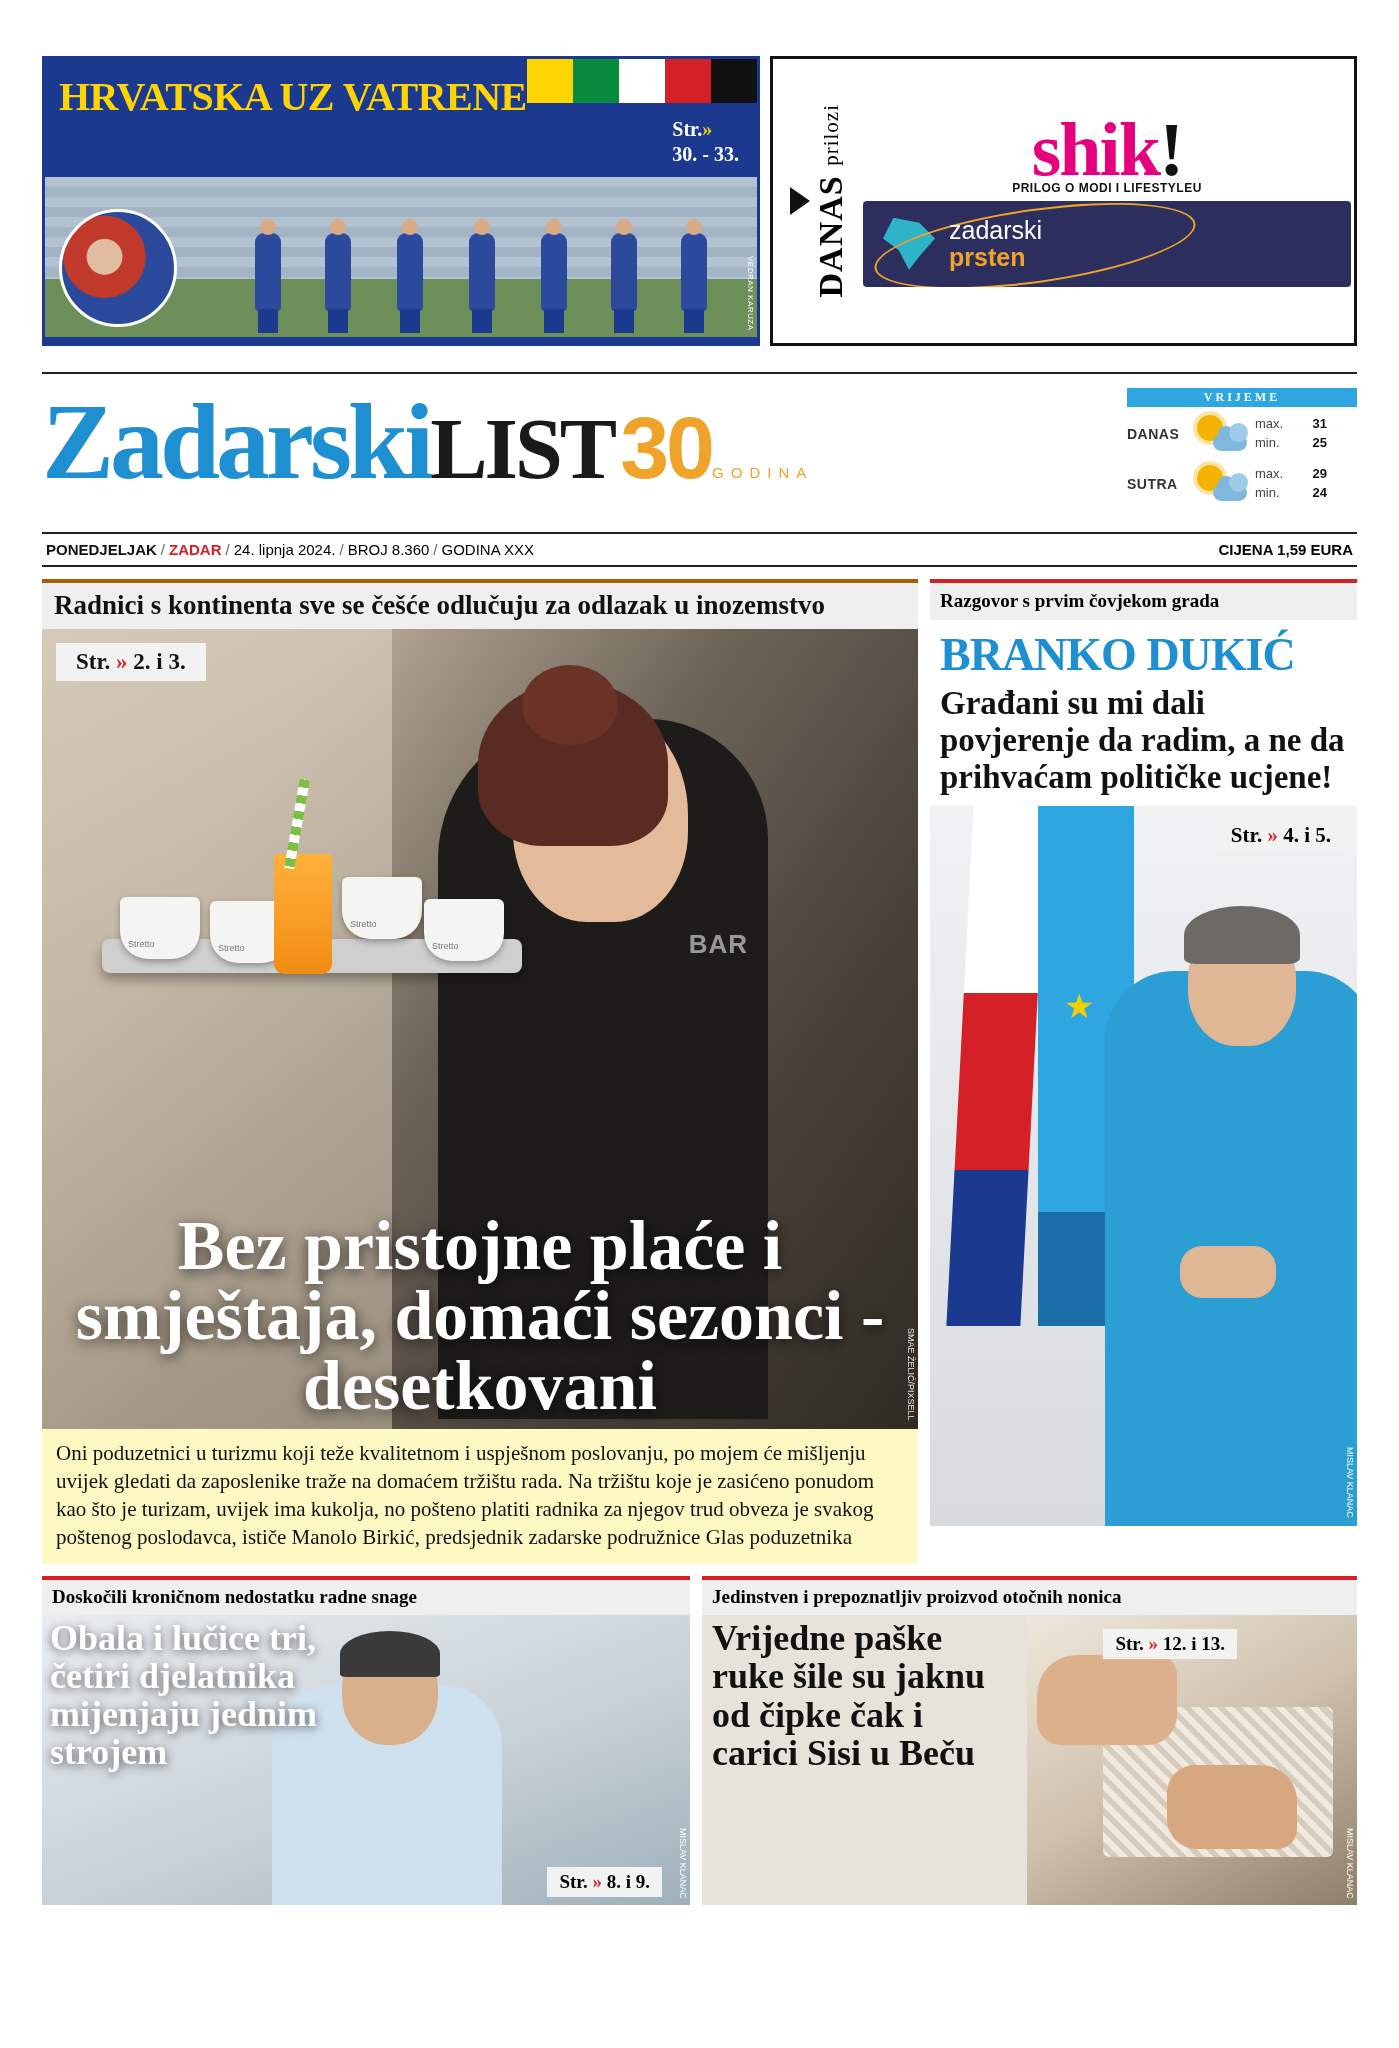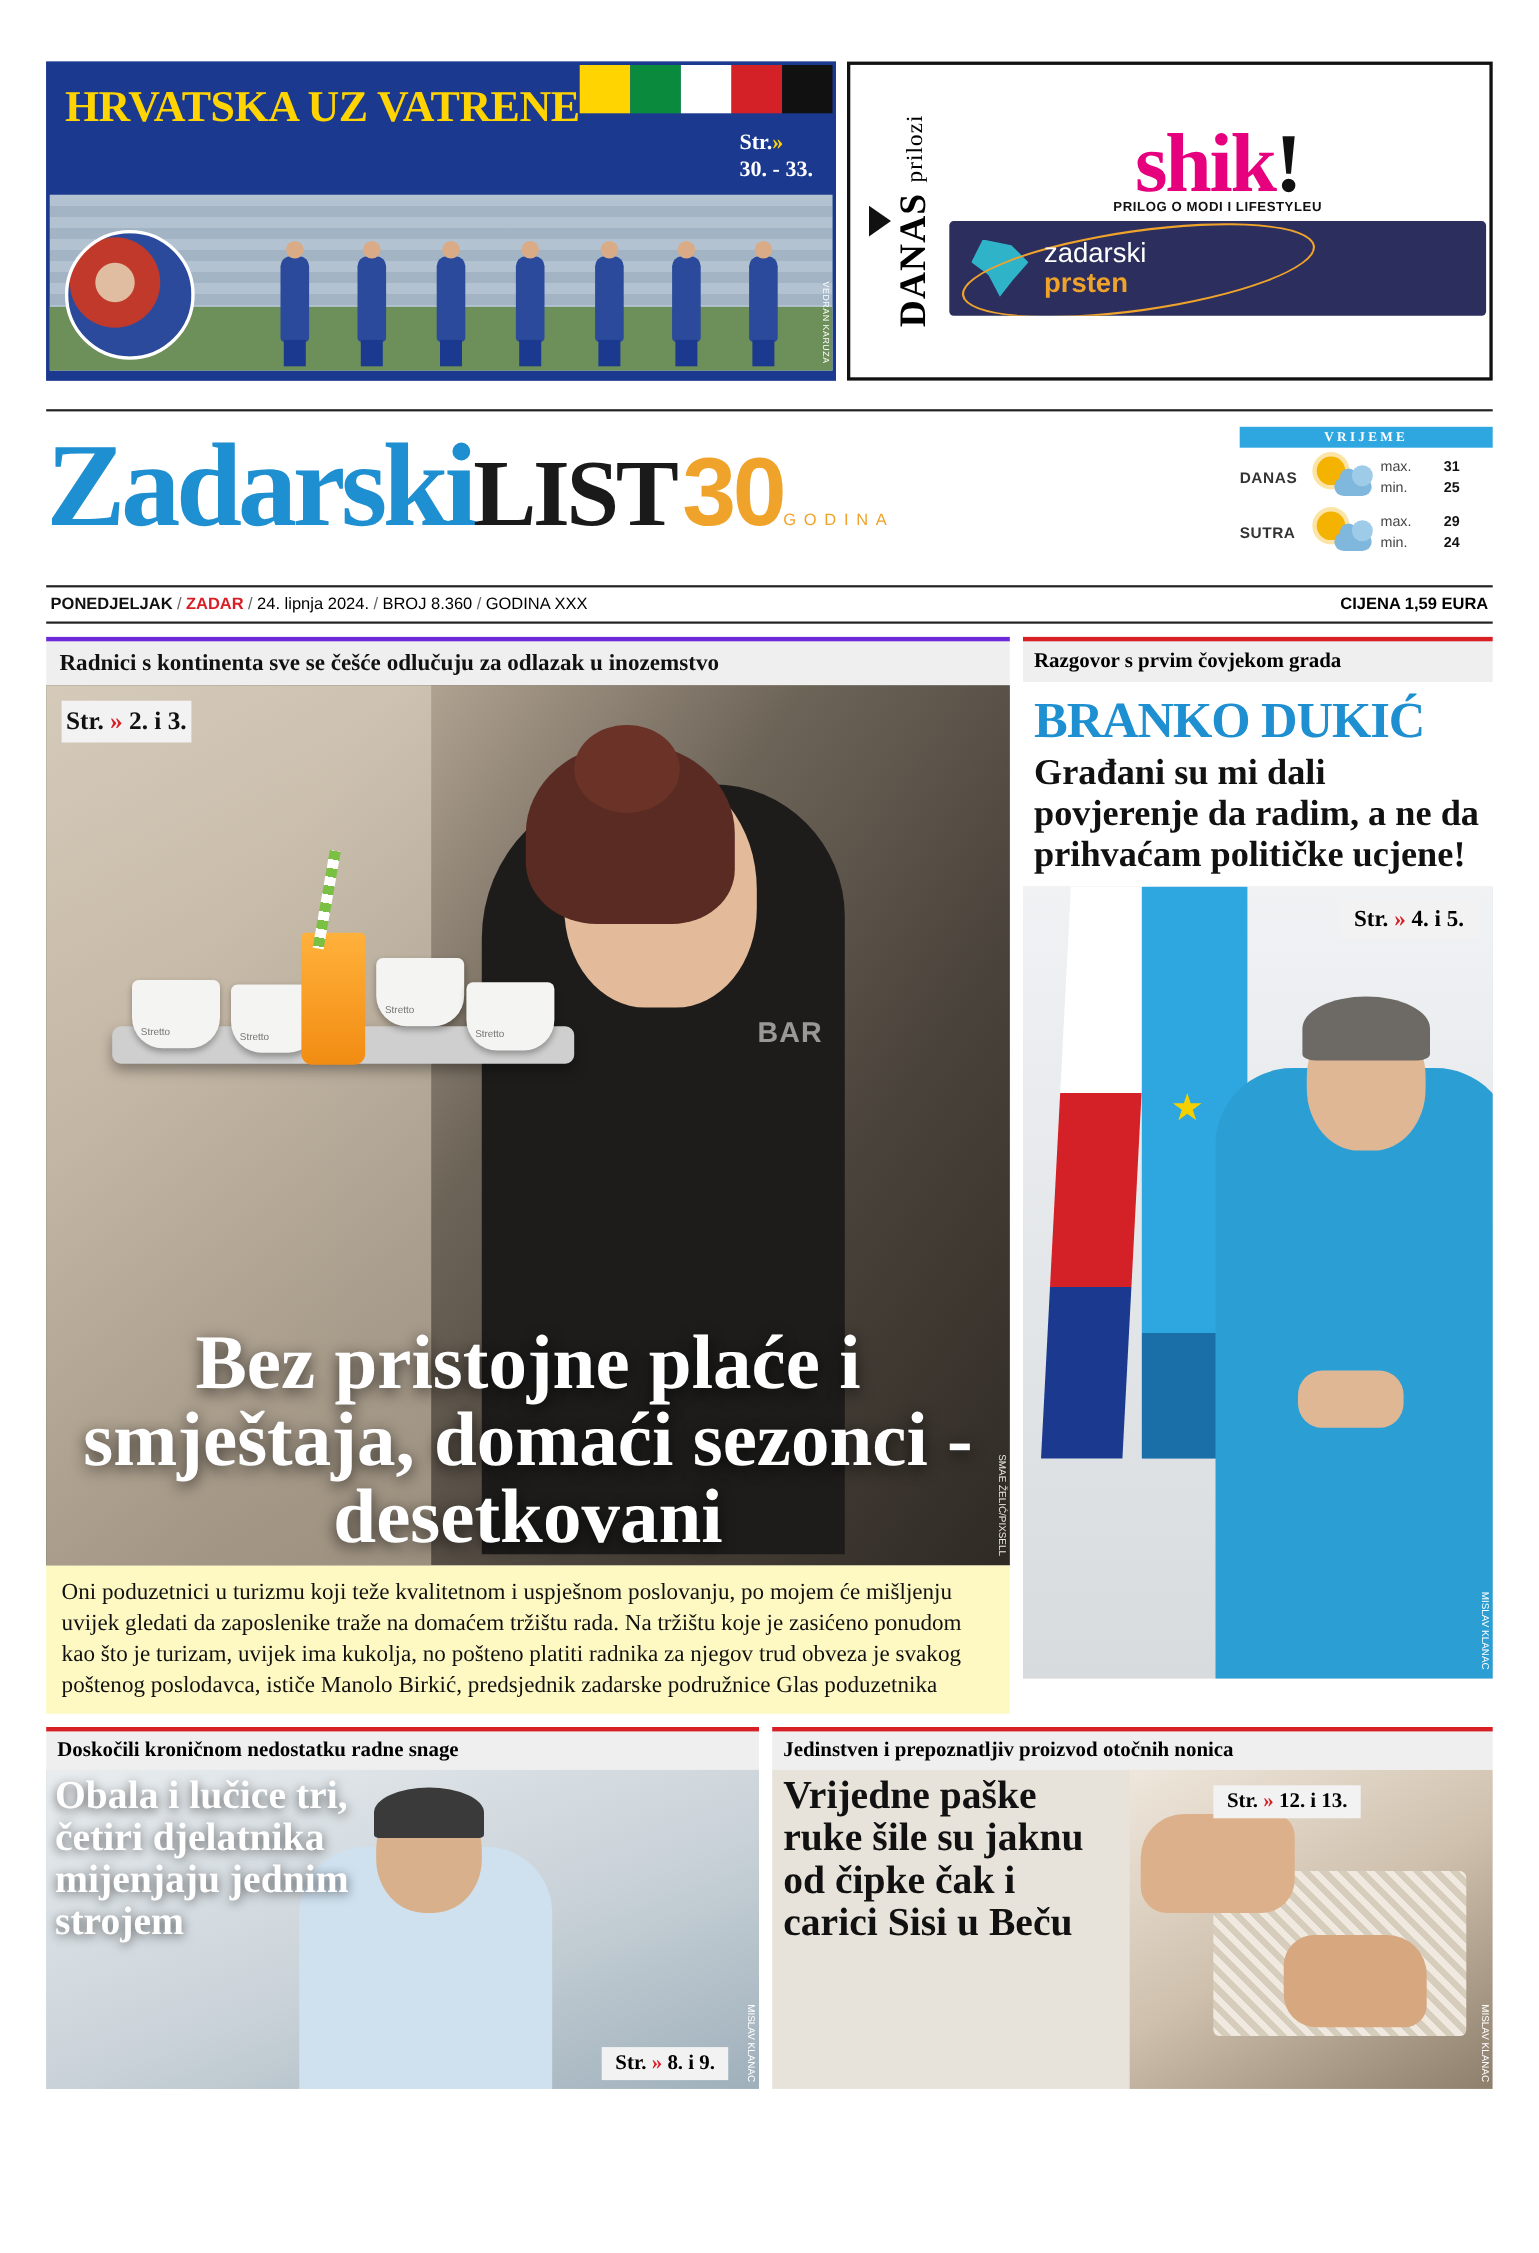--- a/index.html
+++ b/index.html
@@ -340,24 +340,24 @@
   .main {
     display: flex;
     gap: 12px;
     margin-top: 12px;
   }
   .col-left { flex: 0 0 876px; }
   .col-right { flex: 1; }
 
   .kicker-bar {
     background: #efefef;
-    border-top: 4px solid #6d28d9;
-    font-family: "Liberation Serif", serif;
-    font-weight: bold;
-    font-size: 21px;
+    border-top: 4px solid #a16207;
+    font-family: "Liberation Serif", serif;
+    font-weight: bold;
+    font-size: 27px;
     padding: 7px 12px 8px;
     color: #111;
   }
   .lead-photo {
     position: relative;
     height: 800px;
     overflow: hidden;
     background: #6a6257;
   }
   .lp-bg {
@@ -441,21 +441,21 @@
     color: rgba(255,255,255,.55);
     letter-spacing: 1px;
   }
   .lead-str {
     position: absolute;
     left: 14px; top: 14px;
     background: #f2f2f2;
     font-family: "Liberation Serif", serif;
     font-weight: bold;
     font-size: 23px;
-    padding: 6px 4px;
+    padding: 6px 20px;
     color: #111;
   }
   .lead-str .arrow { color: #d81f26; }
   .lead-title {
     position: absolute;
     left: 0; right: 0; bottom: 8px;
     color: #fff;
     font-family: "Liberation Serif", serif;
     font-weight: bold;
     font-size: 70px;

